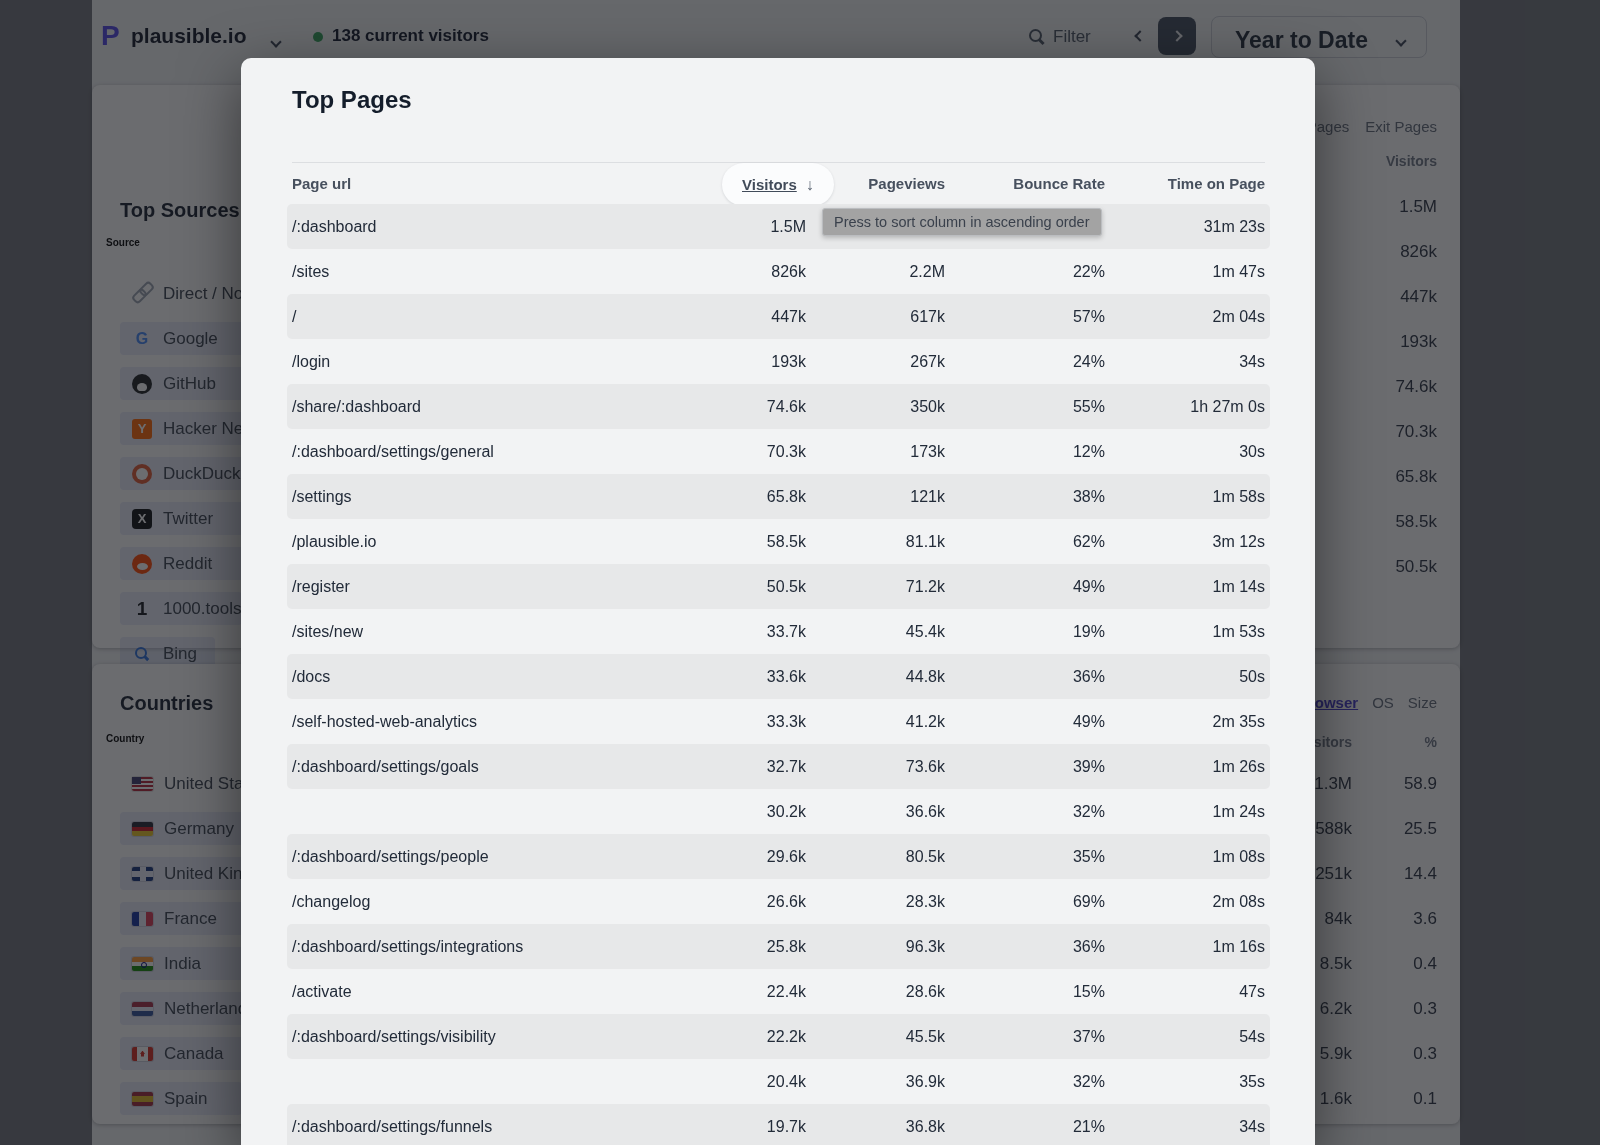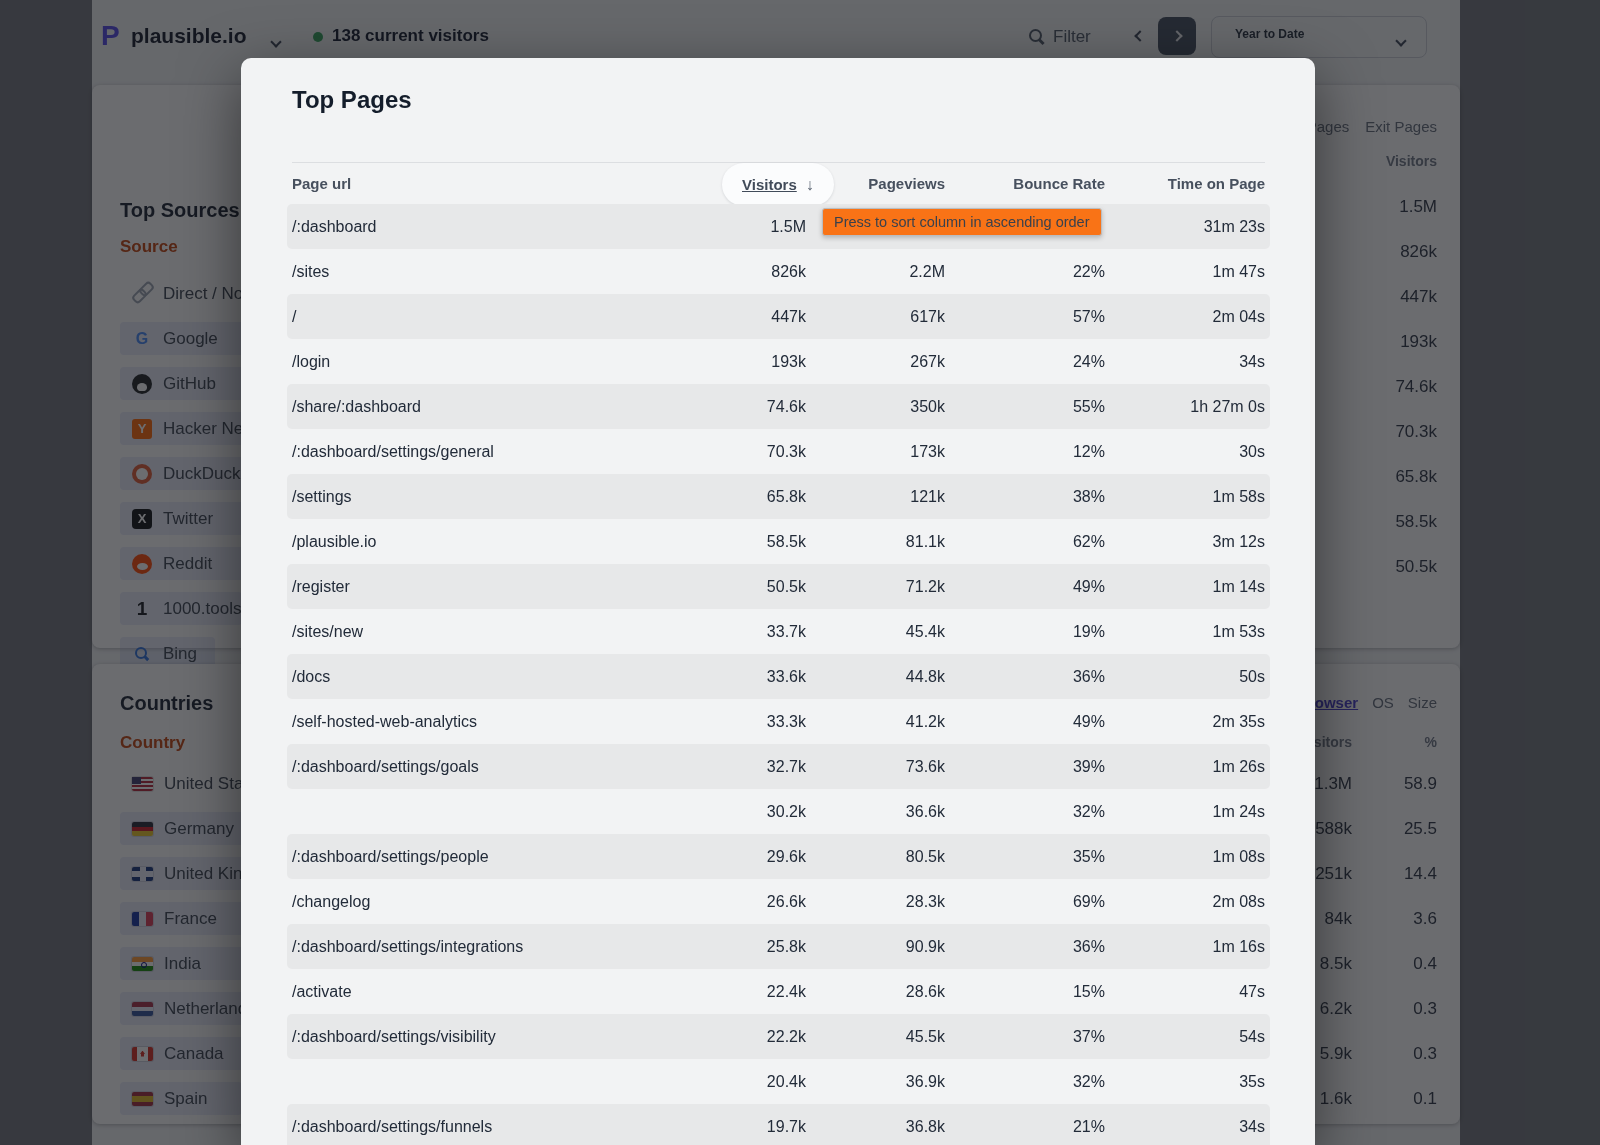--- a/index.html
+++ b/index.html
@@ -7,21 +7,21 @@
   #stage{position:relative;width:1600px;height:1145px;overflow:hidden;background:#70737a;}
 
   
   .content-col{position:absolute;left:92px;top:0;width:1368px;height:100%;background:#eef0f2;}
   .card{position:absolute;background:#fcfcfd;border-radius:8px;box-shadow:0 1px 4px rgba(0,0,0,.28);}
   #card-sources{left:92px;top:85px;width:678px;height:563px;}
   #card-pages{left:786px;top:85px;width:674px;height:563px;}
   #card-countries{left:92px;top:664px;width:678px;height:460px;}
   #card-devices{left:786px;top:664px;width:674px;height:460px;}
   .card-title{position:absolute;left:28px;font-size:20px;font-weight:700;color:#17202e;}
-  .card-col-label{position:absolute;left:28px;font-size:17px;font-weight:600;color:#c2410c;}
+  .card-col-label{position:absolute;left:14px;font-size:10px;font-weight:600;color:#000000;}
 
   .bg-list{position:absolute;left:0;right:0;}
   .bg-item{position:relative;height:45px;display:flex;align-items:center;padding-left:40px;}
   .bg-item .bar{position:absolute;left:28px;top:6px;height:33px;border-radius:4px;background:rgba(116,136,220,.16);}
   #card-sources .bg-item:nth-child(2) .bar{width:100%}#card-sources .bg-item:nth-child(3) .bar{width:62%}
   #card-sources .bg-item:nth-child(4) .bar{width:47%}#card-sources .bg-item:nth-child(5) .bar{width:36%}
   #card-sources .bg-item:nth-child(6) .bar{width:28%}#card-sources .bg-item:nth-child(7) .bar{width:22%}
   #card-sources .bg-item:nth-child(8) .bar{width:18%}#card-sources .bg-item:nth-child(9) .bar{width:14%}
   #card-sources .bg-item:nth-child(10) .bar{width:11%}
   #card-countries .bg-item:nth-child(2) .bar{width:100%}#card-countries .bg-item:nth-child(3) .bar{width:55%}
@@ -81,21 +81,21 @@
   #logo-p{left:101px;top:20px;font-size:28px;font-weight:800;color:var(--brand);}
   #site-name{left:131px;top:24px;font-size:21px;font-weight:700;color:#111827;}
   #site-chev{left:272px;top:32px;color:#374151;}
   #green-dot{left:313px;top:32px;width:10px;height:10px;border-radius:50%;background:var(--green);}
   #cur-visitors{left:332px;top:26px;font-size:17px;font-weight:600;color:#0f172a;}
   #filter-icon{left:1028px;top:28px;width:18px;height:18px;color:#4b5563;}
   #filter-label{left:1053px;top:27px;font-size:17px;color:#4b5563;}
   #prev-btn{left:1128px;top:24px;width:24px;height:24px;color:#374151;display:flex;align-items:center;justify-content:center;}
   #next-btn{left:1158px;top:17px;width:38px;height:38px;background:#3f4a59;border-radius:8px;display:flex;align-items:center;justify-content:center;color:#e8eaee;}
   #date-btn{left:1211px;top:16px;width:216px;height:42px;border:1px solid #c6cad1;border-radius:8px;}
-  #date-label{left:1235px;top:27px;font-size:12px;font-weight:600;color:#1f2937;}
+  #date-label{left:1235px;top:27px;font-size:23px;font-weight:600;color:#1f2937;}
   #date-chev{left:1397px;top:31px;color:#374151;}
 
   .chev{display:inline-block;width:8px;height:8px;border-right:2px solid currentColor;border-bottom:2px solid currentColor;transform:rotate(45deg);}
   .chev.r{transform:rotate(-45deg);}
   .chev.l{transform:rotate(135deg);}
   .mag{position:relative;display:inline-block;width:18px;height:18px;}
   .mag::before{content:"";position:absolute;left:1px;top:1px;width:9px;height:9px;border:2px solid currentColor;border-radius:50%;}
   .mag::after{content:"";position:absolute;left:12px;top:11px;width:2.5px;height:6px;background:currentColor;transform:rotate(-45deg);}
   .src-icon.mag-s{color:var(--bing_blue);}
   .mag-s::before{content:"";position:absolute;left:3px;top:3px;width:8px;height:8px;border:2px solid currentColor;border-radius:50%;}
@@ -123,21 +123,21 @@
   #rows{position:absolute;left:0;right:0;top:146px;}
   .trow{position:relative;height:45px;}
   .trow.stripe::before{content:"";position:absolute;left:46px;right:45px;top:0;bottom:0;background:#e7e8e9;border-radius:5px;}
   .trow span{position:absolute;line-height:45px;font-size:16px;color:#222b39;}
   .c-url{left:51px;}
   .c1{right:509px;}
   .c2{right:370px;}
   .c3{right:210px;}
   .c4{right:50px;}
 
-  #tooltip{position:absolute;left:581px;top:150px;background:#f97316;border:1px solid #bbbdc0;border-radius:3px;padding:5px 11px;font-size:14.5px;color:#3a414c;box-shadow:0 2px 5px rgba(0,0,0,.22);white-space:nowrap;z-index:4;}
+  #tooltip{position:absolute;left:581px;top:150px;background:#a3a3a3;border:1px solid #bbbdc0;border-radius:3px;padding:5px 11px;font-size:14.5px;color:#3a414c;box-shadow:0 2px 5px rgba(0,0,0,.22);white-space:nowrap;z-index:4;}
 </style>
 </head>
 <body>
 
 <div id="stage">
 
   
   <div class="content-col"></div>
 
   
@@ -519,21 +519,21 @@
           <span class="c-url">/changelog</span>
           <span class="c1">26.6k</span>
           <span class="c2">28.3k</span>
           <span class="c3">69%</span>
           <span class="c4">2m 08s</span>
         </div>
 
         <div class="trow stripe">
           <span class="c-url">/:dashboard/settings/integrations</span>
           <span class="c1">25.8k</span>
-          <span class="c2">90.9k</span>
+          <span class="c2">96.3k</span>
           <span class="c3">36%</span>
           <span class="c4">1m 16s</span>
         </div>
 
         <div class="trow">
           <span class="c-url">/activate</span>
           <span class="c1">22.4k</span>
           <span class="c2">28.6k</span>
           <span class="c3">15%</span>
           <span class="c4">47s</span>

